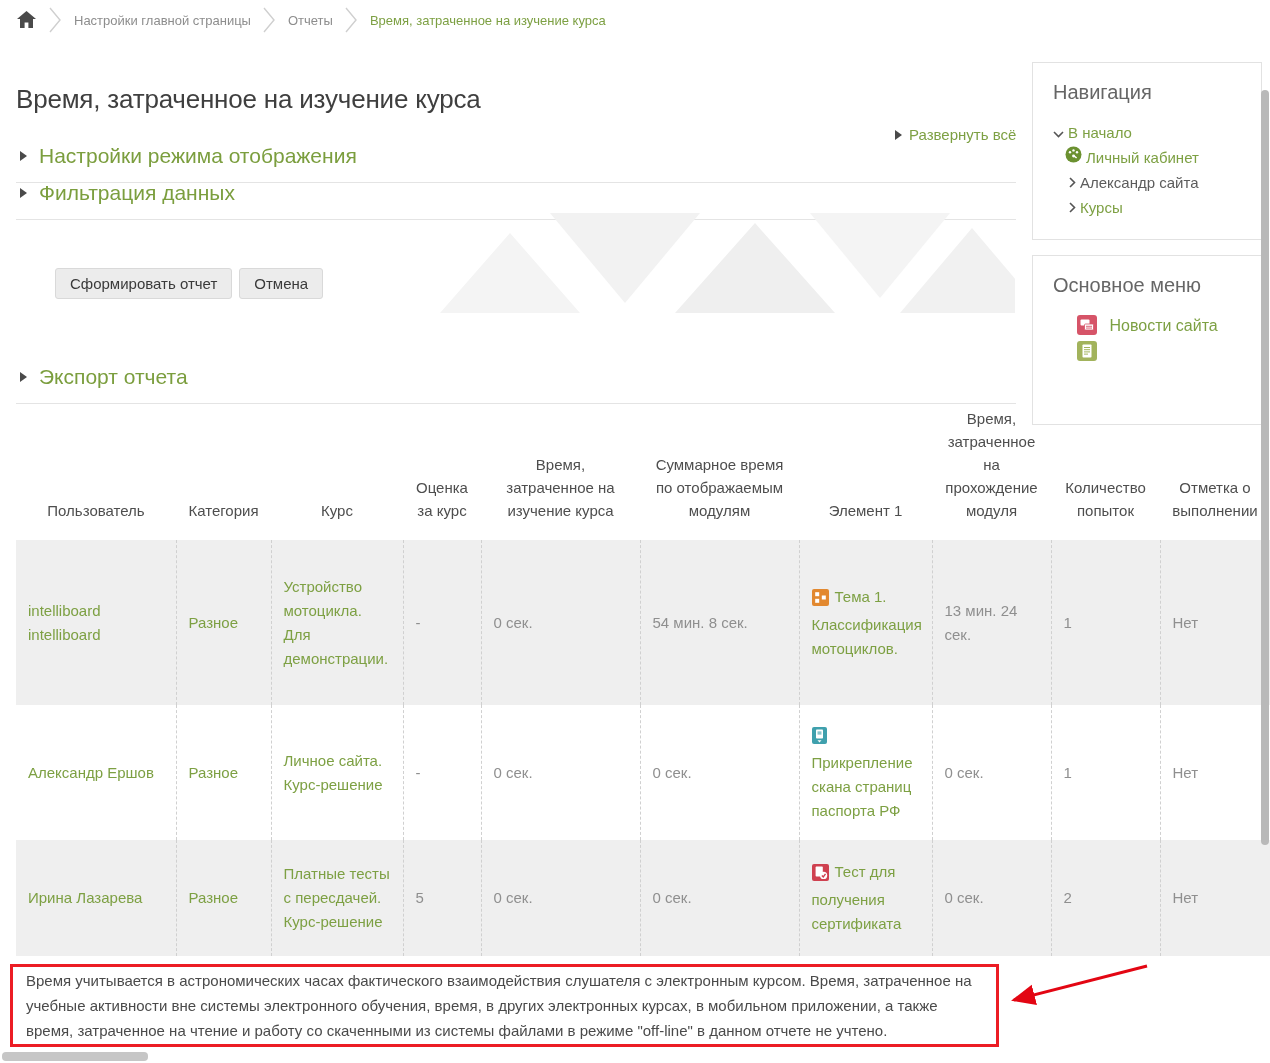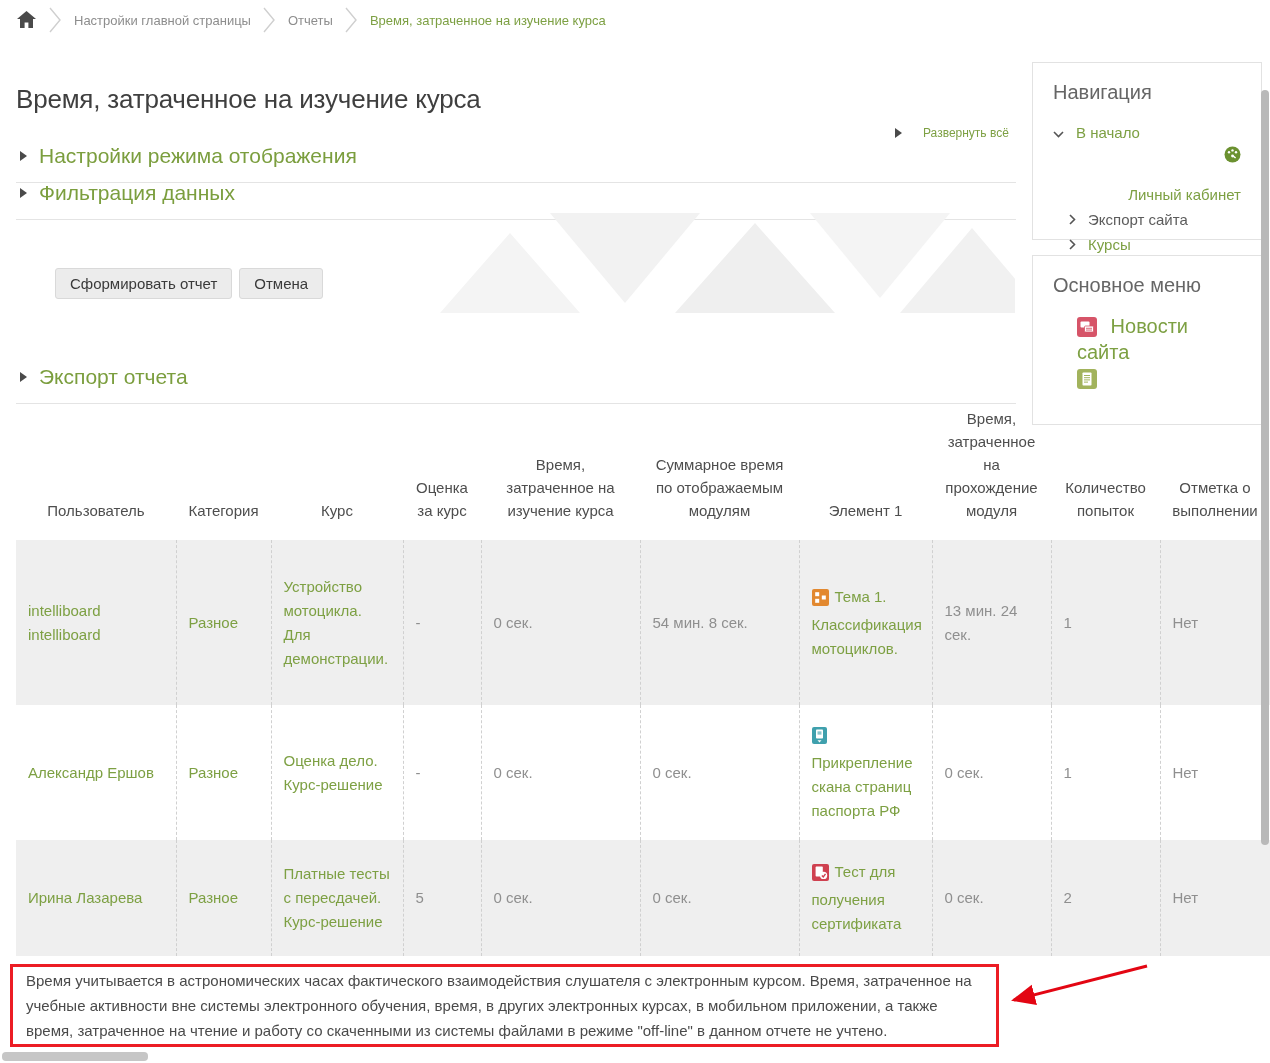--- a/index.html
+++ b/index.html
@@ -8,21 +8,21 @@
   .page { position:relative; width:1270px; height:1063px; background:#fff; overflow:hidden; }
 
   
   .breadcrumb { position:absolute; top:4px; left:16px; height:32px; display:flex; align-items:center; gap:12px; font-size:13px; }
   .crumb { color:#8d8d8d; text-decoration:none; cursor:pointer; }
   .crumb.active { color:#7da043; }
   .crumb-sep { display:flex; align-items:center; }
 
   
   .page-title { position:absolute; top:84px; left:16px; font-size:26px; font-weight:400; color:#3f3f3f; letter-spacing:-0.2px; }
-  .expand-all { position:absolute; top:126px; left:895px; font-size:12px; color:#7da043; cursor:pointer; display:flex; align-items:center; gap:21px; }
+  .expand-all { position:absolute; top:126px; left:895px; font-size:15px; color:#7da043; cursor:pointer; display:flex; align-items:center; gap:7px; }
   .tri-right { width:0; height:0; border-left:7px solid #4a4a4a; border-top:5px solid transparent; border-bottom:5px solid transparent; }
 
   
   .section { position:absolute; left:16px; width:1000px; border-bottom:1px solid #e4e4e4; padding:0 0 14px 4px; display:flex; align-items:center; gap:12px; cursor:pointer; }
   .section .label { font-size:21px; color:#7b9e3e; font-weight:400; }
   .sec1 { top:144px; }
   .sec2 { top:181px; }
   .sec3 { top:365px; }
 
   
@@ -47,26 +47,26 @@
   table.rt tbody td + td { border-left:1px dashed #d0d0d0; }
   tr.row-a { background:#efefef; }
   a.glink { color:#7da043; text-decoration:none; cursor:pointer; }
   .el-icon { display:inline-block; vertical-align:-4px; margin-right:6px; }
 
   
   .side-box { position:absolute; left:1032px; width:230px; background:#fff; border:1px solid #e2e2e2; padding:18px 20px; }
   .box-nav { top:62px; height:178px; }
   .box-menu { top:255px; height:170px; }
   .side-title { font-size:20px; color:#666; font-weight:400; margin-bottom:16px; }
-  .nav-item { display:flex; align-items:flex-end; gap:12px; font-size:15px; line-height:25px; cursor:pointer; }
+  .nav-item { display:flex; align-items:flex-start; gap:4px; font-size:15px; line-height:25px; cursor:pointer; }
   .nav-item .lbl-green { color:#7da043; }
   .nav-item .lbl-gray { color:#5c5c5c; }
-  .ind1 { padding-left:12px;flex-direction:column; }
+  .ind1 { padding-left:12px; }
   .ind2 { padding-left:16px; }
-  .menu-item { font-size:20px; line-height:26px; color:#7da043; cursor:pointer;padding-left:24px; }
+  .menu-item { font-size:16px; line-height:26px; color:#7da043; cursor:pointer;padding-left:24px; }
   .menu-item svg { vertical-align:-4px; margin-right:8px; }
 
   
   .footnote { position:absolute; left:10px; top:964px; width:989px; border:3px solid #ec1c24; padding:1px 13px; font-size:15px; color:#4a4a4a; line-height:25px; background:#fff; }
   .arrow-svg { position:absolute; left:1000px; top:957px; }
 
   
   .vscroll { position:absolute; left:1261px; top:90px; width:8px; height:755px; background:#b9b9b9; border-radius:4px; cursor:pointer; }
   .hscroll { position:absolute; left:2px; top:1052px; width:146px; height:9px; background:#c6c6c6; border-radius:4px; cursor:pointer; }
 </style>
@@ -181,21 +181,21 @@
                 </svg>
             </span><a class="glink">Тема 1. Классификация мотоциклов.</a>
           </td>
           <td>13 мин. 24 сек.</td>
           <td>1</td>
           <td>Нет</td>
         </tr>
         <tr style="height:135px">
           <td><a class="glink">Александр Ершов</a></td>
           <td><a class="glink">Разное</a></td>
-          <td><a class="glink">Оценка дело. Курс-решение</a></td>
+          <td><a class="glink">Личное сайта. Курс-решение</a></td>
           <td>-</td>
           <td>0 сек.</td>
           <td>0 сек.</td>
           <td>
             <span class="el-icon">
               <svg width="15" height="17" viewBox="0 0 15 17">
                   <rect width="15" height="17" rx="2" fill="#3fa0ad"></rect>
                   <rect x="4" y="2.6" width="7" height="9" rx="0.8" fill="#fff"></rect>
                   <rect x="5.5" y="4.6" width="4" height="1" fill="#3fa0ad"></rect>
                   <rect x="5.5" y="6.4" width="4" height="1" fill="#3fa0ad"></rect>
@@ -254,21 +254,21 @@
           </svg>
       </span>
       <span class="lbl-green">Личный кабинет</span>
     </div>
     <div class="nav-item ind2">
       <span>
         <svg width="7" height="11" viewBox="0 0 7 11">
             <polyline points="1,1 5.5,5.5 1,10" fill="none" stroke="#555" stroke-width="1.6"></polyline>
           </svg>
       </span>
-      <span class="lbl-gray">Экспорт сайта</span>
+      <span class="lbl-gray">Александр сайта</span>
     </div>
     <div class="nav-item ind2">
       <span>
         <svg width="7" height="11" viewBox="0 0 7 11">
             <polyline points="1,1 5.5,5.5 1,10" fill="none" stroke="#555" stroke-width="1.6"></polyline>
           </svg>
       </span>
       <span class="lbl-green">Курсы</span>
     </div>
   </div>

